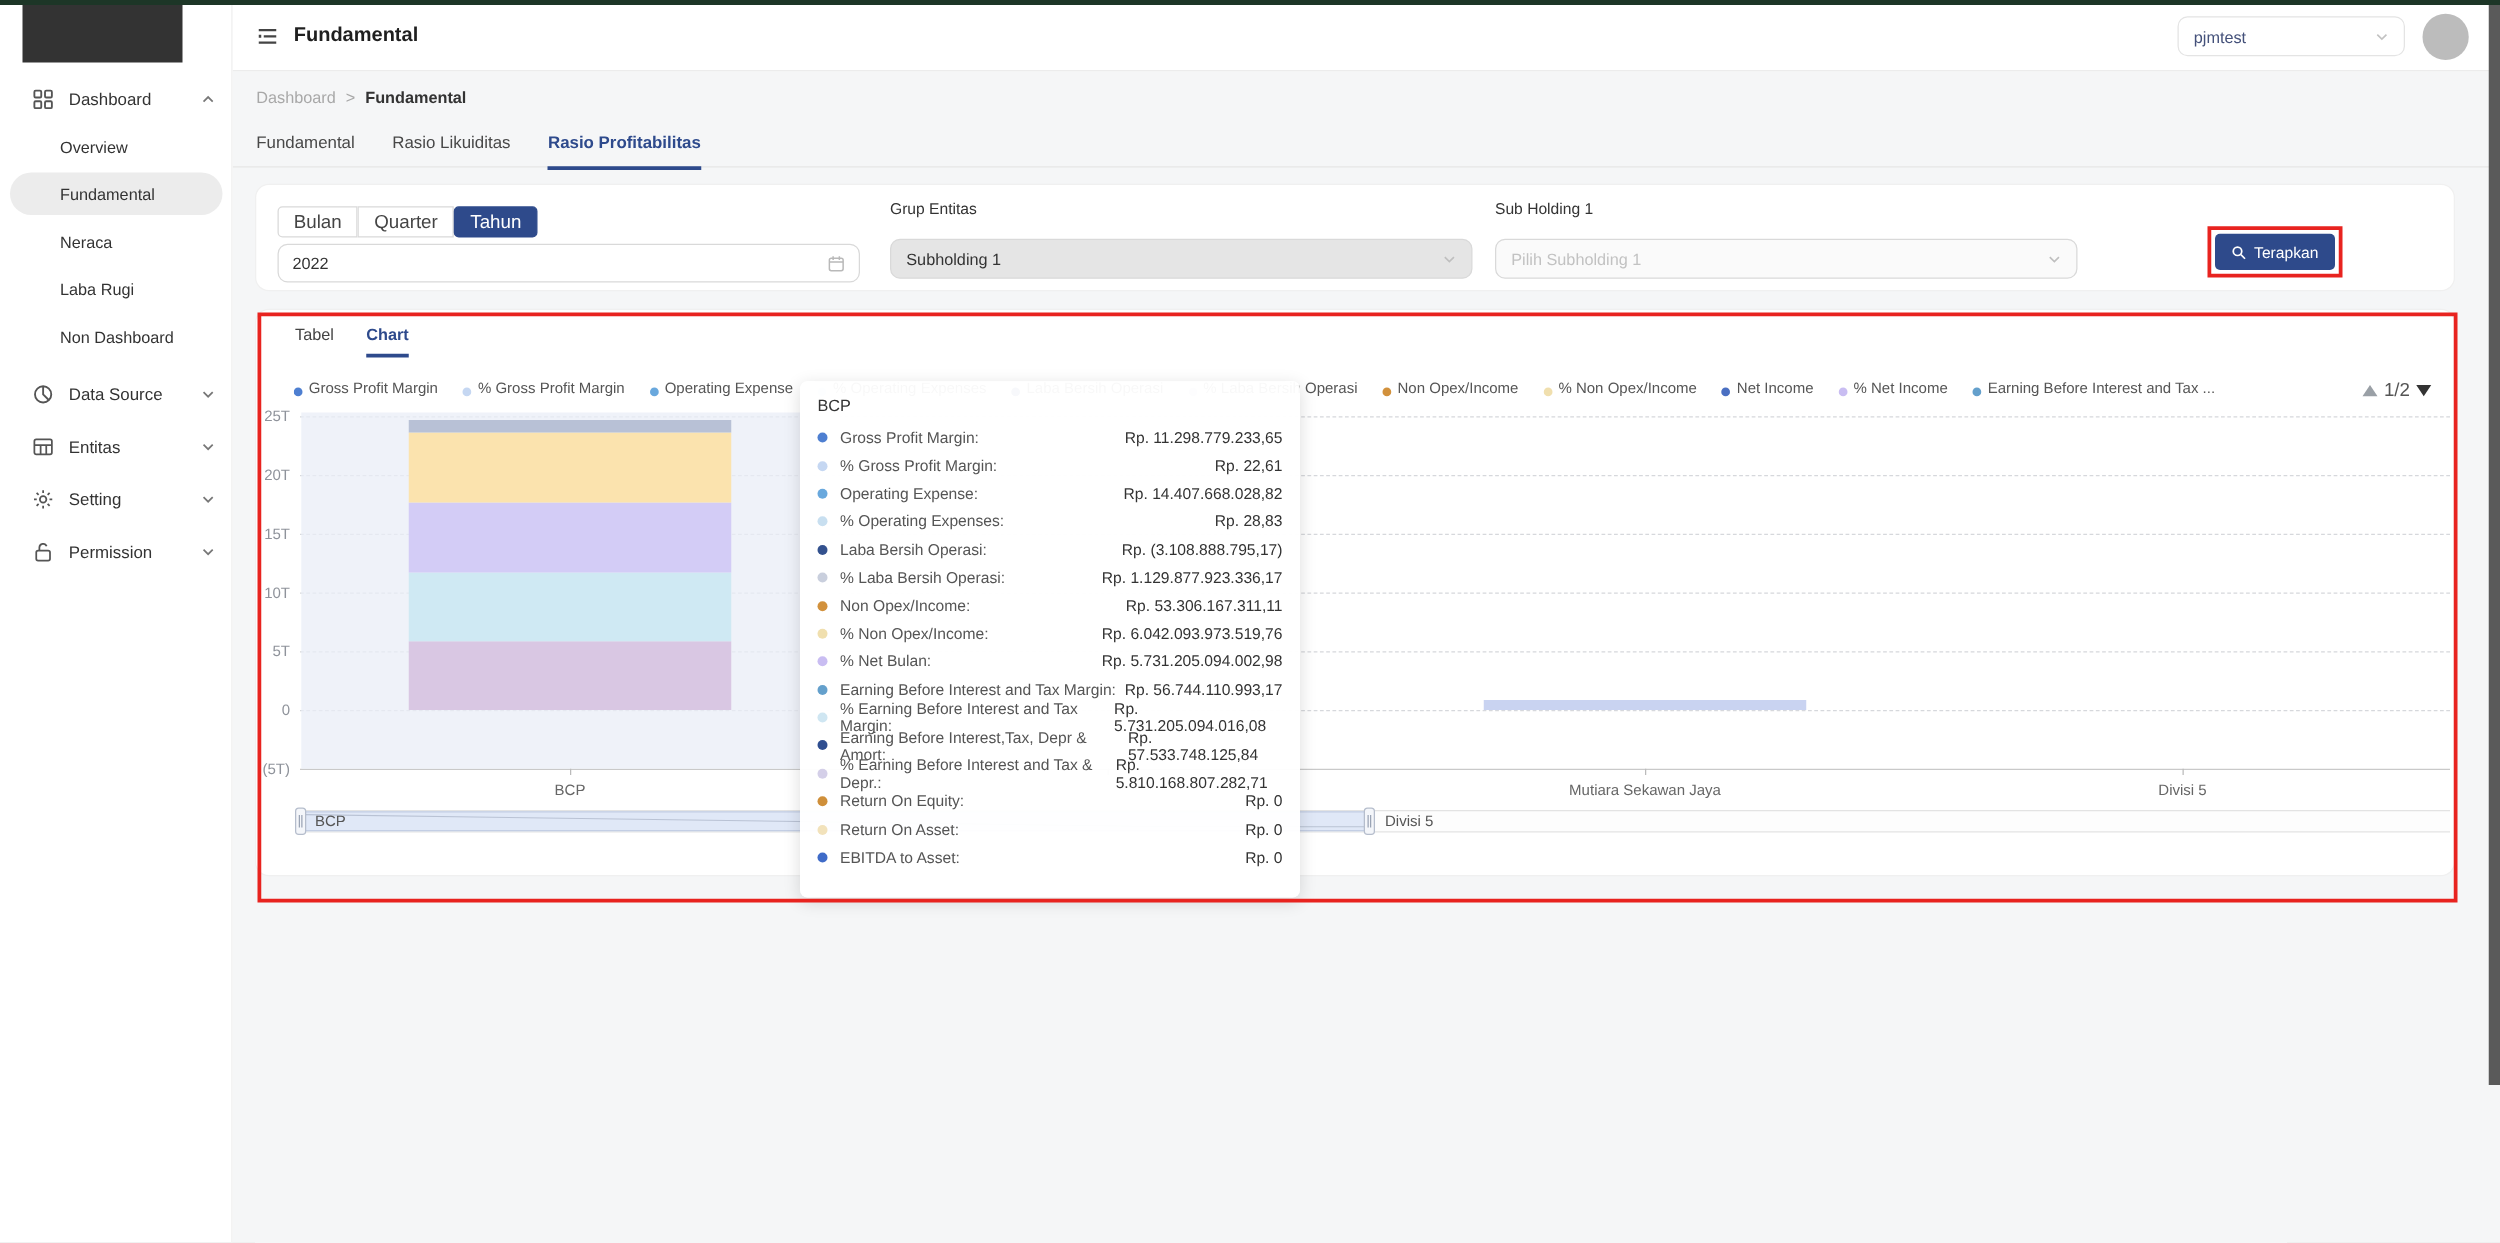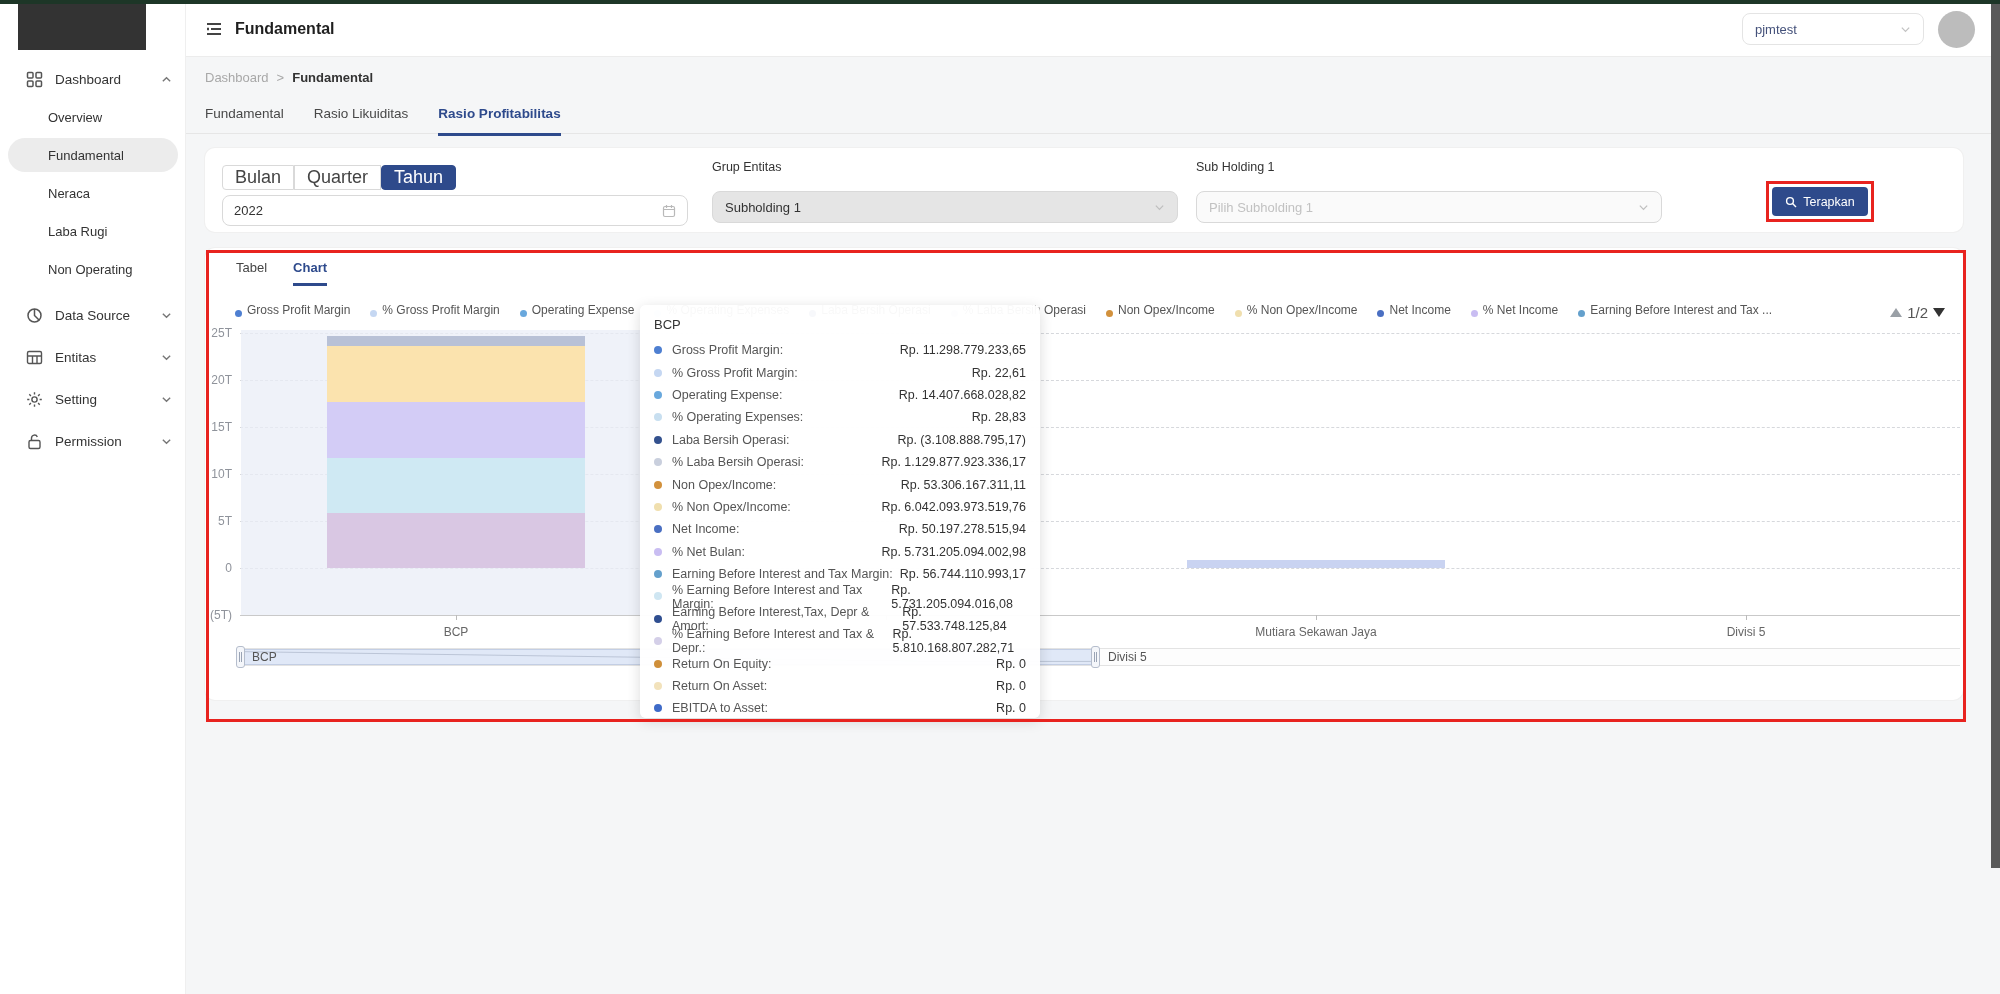--- a/index.html
+++ b/index.html
@@ -40,21 +40,21 @@
   .crumbs .cur{color:#333;font-weight:600;}
   .ptabs{position:absolute;left:205px;top:106px;display:flex;gap:30px;z-index:5;}
   .ptab{font-size:13.5px;color:#484848;padding-bottom:12px;cursor:pointer;}
   .ptab.active{color:#2e4a8c;font-weight:700;border-bottom:3px solid #2e4a8c;}
   .ptabline{position:absolute;left:186px;top:133px;width:1814px;height:1px;background:#e6e6e6;}
 
   
   .fcard{position:absolute;left:205px;top:148px;width:1758px;height:84px;background:#fff;border-radius:10px;
          box-shadow:0 0 0 1px #f0f0f0;z-index:5;}
   .seg{position:absolute;left:17px;top:17px;display:flex;}
-  .segbtn{height:25px;padding:0 12px;border:1px solid #d9d9d9;background:#fff;font-size:18px;color:#444;
+  .segbtn{height:25px;padding:0 12px;border:1px solid #d9d9d9;background:#fff;font-size:15px;color:#444;
           display:flex;align-items:center;cursor:pointer;}
   .segbtn:first-child{border-radius:4px 0 0 4px;}
   .segbtn.active{background:#2e4a8b;border-color:#2e4a8b;color:#fff;border-radius:4px;}
   .yearbox{position:absolute;left:17px;top:47px;width:466px;height:31px;border:1px solid #d9d9d9;border-radius:8px;
            display:flex;align-items:center;padding:0 11px;font-size:13px;color:#333;background:#fff;}
   .yearbox .cal{margin-left:auto;width:14px;height:14px;color:#b9b9b9;}
   .flabel{position:absolute;top:12px;font-size:12.5px;color:#333;}
   .fselect{position:absolute;top:43px;height:32px;border:1px solid #d9d9d9;border-radius:8px;background:#e5e5e5;
            display:flex;align-items:center;padding:0 12px;font-size:13px;color:#333;}
   .fselect .schev{margin-left:auto;width:11px;height:11px;color:#bfbfbf;}
@@ -154,21 +154,21 @@
         <div class="nav-sub active">
           <span class="slabel">Fundamental</span>
         </div>
         <div class="nav-sub">
           <span class="slabel">Neraca</span>
         </div>
         <div class="nav-sub">
           <span class="slabel">Laba Rugi</span>
         </div>
         <div class="nav-sub">
-          <span class="slabel">Non Operating</span>
+          <span class="slabel">Non Dashboard</span>
         </div>
         <div class="nav-gap"></div>
         <div class="nav-item">
           <span class="nico">
             <svg viewBox="0 0 17 17" width="17" height="17">
               <g fill="none" stroke="currentColor" stroke-width="1.5">
                 <circle cx="8.5" cy="8.5" r="6.5"></circle>
                 <path d="M8.5 2v6.5l4.5 4.5"></path>
               </g>
             </svg>
@@ -471,25 +471,20 @@
             <span class="tdot" style="background: rgb(210, 145, 60);"></span>
             <span class="tlabel">Non Opex/Income:</span>
             <span class="tvalue">Rp. 53.306.167.311,11</span>
           </div>
           <div class="trow">
             <span class="tdot" style="background: rgb(240, 223, 174);"></span>
             <span class="tlabel">% Non Opex/Income:</span>
             <span class="tvalue">Rp. 6.042.093.973.519,76</span>
           </div>
           <div class="trow">
-            <span class="tdot" style="background: rgb(74, 111, 194);"></span>
-            <span class="tlabel">Net Income:</span>
-            <span class="tvalue">Rp. 50.197.278.515,94</span>
-          </div>
-          <div class="trow">
             <span class="tdot" style="background: rgb(201, 189, 242);"></span>
             <span class="tlabel">% Net Bulan:</span>
             <span class="tvalue">Rp. 5.731.205.094.002,98</span>
           </div>
           <div class="trow">
             <span class="tdot" style="background: rgb(100, 160, 204);"></span>
             <span class="tlabel">Earning Before Interest and Tax Margin:</span>
             <span class="tvalue">Rp. 56.744.110.993,17</span>
           </div>
           <div class="trow">

